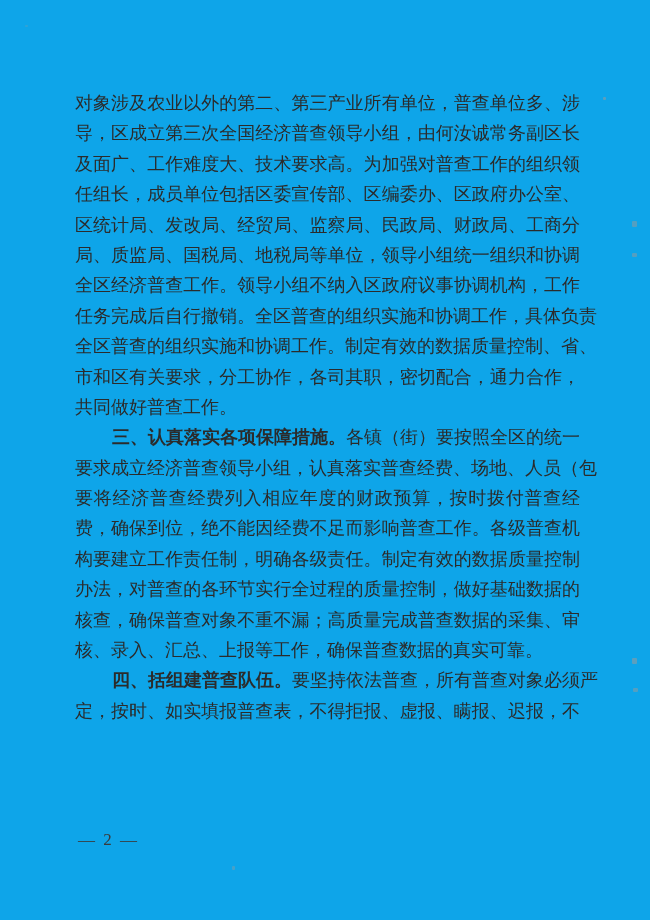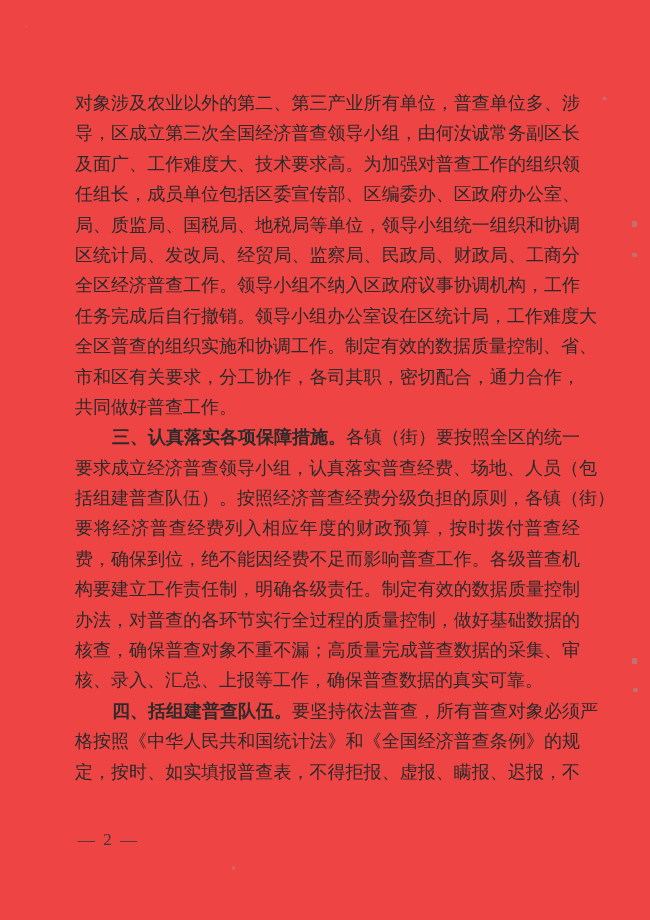--- a/index.html
+++ b/index.html
@@ -7,21 +7,21 @@
     padding: 0;
     width: 650px;
     height: 920px;
     background: #ffffff;
     font-family: "Liberation Serif", "DejaVu Serif", serif;
   }
   .scan-page {
     position: relative;
     width: 650px;
     height: 920px;
-    background: #ef4444;
+    background: #0ea5e9;
     overflow: hidden;
     color: #2b2b2b;
   }
   .text-body {
     position: absolute;
     left: 75px;
     top: 88px;
     width: 505px;
   }
   .line {
@@ -70,44 +70,42 @@
 <body>
 
 <div class="scan-page">
 
   <div class="text-body">
 
     <div class="line">对象涉及农业以外的第二、第三产业所有单位，普查单位多、涉</div>
     <div class="line">导，区成立第三次全国经济普查领导小组，由何汝诚常务副区长</div>
     <div class="line">及面广、工作难度大、技术要求高。为加强对普查工作的组织领</div>
     <div class="line">任组长，成员单位包括区委宣传部、区编委办、区政府办公室、</div>
+    <div class="line">区统计局、发改局、经贸局、监察局、民政局、财政局、工商分</div>
     <div class="line">局、质监局、国税局、地税局等单位，领导小组统一组织和协调</div>
-    <div class="line">区统计局、发改局、经贸局、监察局、民政局、财政局、工商分</div>
     <div class="line">全区经济普查工作。领导小组不纳入区政府议事协调机构，工作</div>
-    <div class="line">任务完成后自行撤销。领导小组办公室设在区统计局，工作难度大</div>
+    <div class="line">任务完成后自行撤销。全区普查的组织实施和协调工作，具体负责</div>
     <div class="line">全区普查的组织实施和协调工作。制定有效的数据质量控制、省、</div>
     <div class="line">市和区有关要求，分工协作，各司其职，密切配合，通力合作，</div>
     <div class="line short">共同做好普查工作。</div>
 
     <div class="line indent">
       <span class="bold-heading">三、认真落实各项保障措施。</span><span>各镇（街）要按照全区的统一</span>
     </div>
     <div class="line">要求成立经济普查领导小组，认真落实普查经费、场地、人员（包</div>
-    <div class="line">括组建普查队伍）。按照经济普查经费分级负担的原则，各镇（街）</div>
     <div class="line">要将经济普查经费列入相应年度的财政预算，按时拨付普查经</div>
     <div class="line">费，确保到位，绝不能因经费不足而影响普查工作。各级普查机</div>
     <div class="line">构要建立工作责任制，明确各级责任。制定有效的数据质量控制</div>
     <div class="line">办法，对普查的各环节实行全过程的质量控制，做好基础数据的</div>
     <div class="line">核查，确保普查对象不重不漏；高质量完成普查数据的采集、审</div>
     <div class="line short">核、录入、汇总、上报等工作，确保普查数据的真实可靠。</div>
 
     <div class="line indent">
       <span class="bold-heading">四、括组建普查队伍。</span><span>要坚持依法普查，所有普查对象必须严</span>
     </div>
-    <div class="line">格按照《中华人民共和国统计法》和《全国经济普查条例》的规</div>
     <div class="line">定，按时、如实填报普查表，不得拒报、虚报、瞒报、迟报，不</div>
 
   </div>
 
   <div class="page-footer">— 2 —</div>
 
   <div class="speck s1"></div>
   <div class="speck s2"></div>
   <div class="speck s3"></div>
   <div class="speck s4"></div>

